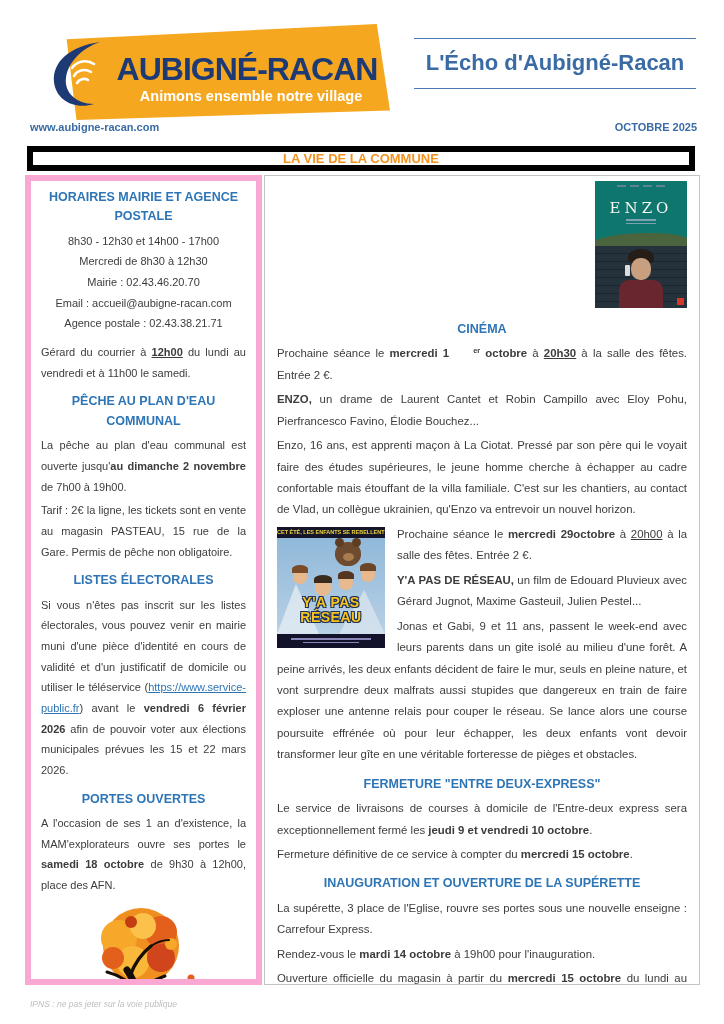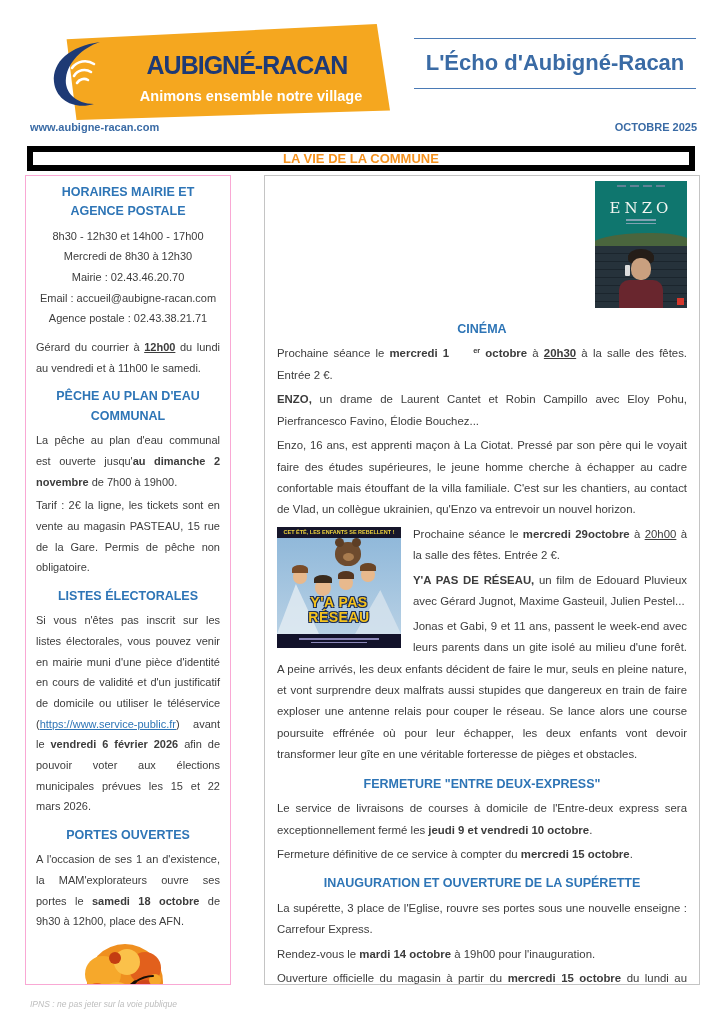--- a/index.html
+++ b/index.html
@@ -5,35 +5,35 @@
   html,body{margin:0;padding:0;background:#fff;}
   .page{position:relative;width:724px;height:1024px;background:#fff;overflow:hidden;
         font-family:"Liberation Sans",sans-serif;color:#3c3c3c;}
 
   
   .logo{position:absolute;left:34px;top:24px;width:356px;height:96px;}
   .logo-bg{position:absolute;left:26px;top:0;right:0;bottom:0;background:#F5A71F;
            clip-path:polygon(2% 16%,96% 0%,100% 90%,5% 100%);}
   .logo-swoosh{position:absolute;left:8px;top:14px;width:70px;height:74px;}
   .logo-title{position:absolute;left:78px;top:27px;width:270px;text-align:center;
-              font-size:25px;font-weight:bold;color:#1e3a75;letter-spacing:-1px;white-space:nowrap;}
+              font-size:32px;font-weight:bold;color:#1e3a75;letter-spacing:-1px;white-space:nowrap;}
   .logo-tagline{position:absolute;left:82px;top:64px;width:270px;text-align:center;
                 font-size:14.5px;font-weight:bold;color:#fff;white-space:nowrap;}
   .masthead{position:absolute;left:414px;top:38px;width:282px;}
   .mast-rule{height:0;border-top:1.5px solid #4a7ab5;}
   .masthead-title{font-size:22px;font-weight:bold;color:#3a6ba5;text-align:center;
                   padding:11px 0 12px;white-space:nowrap;}
   .meta-row{position:absolute;top:121px;left:30px;right:27px;display:flex;
             justify-content:space-between;font-size:11px;font-weight:bold;color:#3a6ba5;}
   .banner{position:absolute;top:146px;left:27px;width:668px;height:25px;border:6px solid #000000;
           box-sizing:border-box;display:flex;align-items:center;justify-content:center;}
   .banner-title{color:#F5921E;font-weight:bold;font-size:13px;}
 
   
-  .col-left{position:absolute;top:175px;left:25px;width:206px;height:810px;border:1px solid #f9a8d4;
+  .col-left{position:absolute;top:175px;left:25px;width:237px;height:810px;border:6px solid #f9a8d4;
             box-sizing:border-box;padding:4px 10px;overflow:hidden;font-size:11px;line-height:1.88;}
   .col-right{position:absolute;top:175px;left:264px;width:436px;height:810px;border:1px solid #c4c4c4;
              box-sizing:border-box;padding:4px 12px;overflow:hidden;font-size:11.4px;line-height:1.88;}
   .section-title{font-size:12.5px;font-weight:bold;color:#2E75B6;text-align:center;
                  margin:9px 0 4px;line-height:1.55;clear:both;}
   .section-title.first{margin-top:3px;}
   .cline{text-align:center;}
   .just{text-align:justify;margin:0 0 3px;}
   .link{color:#2E75B6;text-decoration:underline;cursor:pointer;}
   sup{font-size:0.65em;}
@@ -51,21 +51,21 @@
               border-radius:60% 40% 50% 55%/90% 70% 0 0;}
   .enzo-wall{position:absolute;bottom:0;left:0;right:0;height:62px;
              background:repeating-linear-gradient(#26323b 0 7px,#1b252d 7px 8px);}
   .enzo-hair{position:absolute;bottom:44px;left:33px;width:26px;height:15px;background:#241d18;border-radius:50% 50% 30% 30%;}
   .enzo-face{position:absolute;bottom:28px;left:36px;width:20px;height:22px;background:#c9a07f;border-radius:45%;}
   .enzo-phone{position:absolute;bottom:32px;left:30px;width:5px;height:11px;background:#dcdcdc;border-radius:1px;}
   .enzo-shirt{position:absolute;bottom:0;left:24px;width:44px;height:28px;background:#69262e;border-radius:10px 10px 0 0;}
   .enzo-redmark{position:absolute;right:3px;bottom:3px;width:7px;height:7px;background:#d4372c;}
 
   
-  .poster-reseau{float:left;width:124px;height:121px;margin:3px 12px 3px 0;position:relative;
+  .poster-reseau{float:left;width:108px;height:121px;margin:3px 12px 3px 0;position:relative;
                  overflow:hidden;background:linear-gradient(#8cb6d9,#bdd4e6);}
   .rs-top{position:absolute;top:0;left:0;right:0;height:11px;background:#16162a;color:#f0d43c;
           font-size:5.5px;font-weight:bold;text-align:center;line-height:11px;white-space:nowrap;overflow:hidden;}
   .rs-mtl{position:absolute;bottom:14px;left:0;width:42px;height:50px;background:#e3ecf3;
           clip-path:polygon(0 100%,45% 0,100% 100%);opacity:.8;}
   .rs-mtr{position:absolute;bottom:14px;right:0;width:46px;height:44px;background:#d7e4ee;
           clip-path:polygon(0 100%,55% 0,100% 100%);opacity:.8;}
   .rs-bear{position:absolute;top:15px;left:58px;width:26px;height:24px;background:#6e4b2e;border-radius:48%;}
   .rs-bear:before,.rs-bear:after{content:"";position:absolute;top:-4px;width:9px;height:9px;background:#5d3e25;border-radius:50%;}
   .rs-bear:before{left:0;} .rs-bear:after{right:0;}

